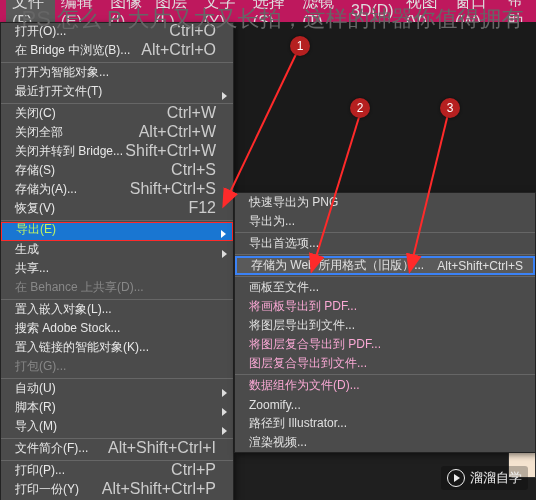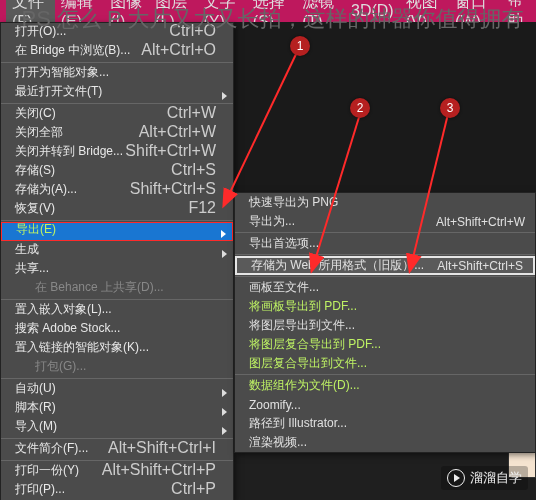--- a/index.html
+++ b/index.html
@@ -52,21 +52,21 @@
   .dropdown .row {
     display: flex;
     justify-content: space-between;
     align-items: flex-end;
     padding: 2px 17px 2px 14px;
     height: 19px;
     color: #e8e8e8;
     position: relative;
   }
   .dropdown .row .sc { color: #ccc; font-size: 16px; }
-  .dropdown .row.disabled { color: #888; margin-left: 20px; }
+  .dropdown .row.disabled { color: #888; }
   .dropdown .row.highlight {
     background: #1976d2;
     color: #bef264;
     border: 1px solid #ff2a2a;
     outline: 1px solid #ff2a2a;
     outline-offset: -1px;
   }
   .dropdown .sep {
     height: 1px;
     background: #666;
@@ -88,24 +88,24 @@
     top: 192px;
     width: 302px;
     background: #4b4b4b;
     border: 1px solid #222;
     z-index: 15;
     box-shadow: 2px 2px 6px rgba(0,0,0,0.5);
   }
   .submenu .row { height: 19px; padding: 2px 10px 2px 14px; display:flex; justify-content:space-between; align-items:center; }
   .submenu .row.highlight2 {
     background: #5a5a5a;
-    border: 2px solid #e5e5e5;
+    border: 2px solid #3b82f6;
   }
   .submenu .sep { height:1px; background:#666; margin:1px 0;}
-  .submenu .row.disabled { color:#bef264; }
+  .submenu .row.disabled { color:#f9a8d4; }
 
   .canvas-area {
     position: absolute;
     left: 234px; top: 22px; right:0;
     height: 178px;
     background: #1a1a1a;
   }
 
   .marker {
     position: absolute;
@@ -256,35 +256,34 @@
       <span>导入(M)</span>
       <span class="arrow"></span>
     </div>
     <div class="sep"></div>
     <div class="row">
       <span>文件简介(F)...</span>
       <span class="sc">Alt+Shift+Ctrl+I</span>
     </div>
     <div class="sep"></div>
     <div class="row">
+      <span>打印(P)...</span>
+      <span class="sc">Ctrl+P</span>
+    </div>
+    <div class="row">
       <span>打印一份(Y)</span>
       <span class="sc">Alt+Shift+Ctrl+P</span>
     </div>
-    <div class="row">
-      <span>打印(P)...</span>
-      <span class="sc">Ctrl+P</span>
-    </div>
   </div>
 <div class="submenu" id="export-submenu">
     <div class="row">
       <span>快速导出为 PNG</span>
     </div>
     <div class="row">
       <span>导出为...</span>
-      <span class="sc">Alt+Shift+Ctrl+W</span>
     </div>
     <div class="sep"></div>
     <div class="row">
       <span>导出首选项...</span>
     </div>
     <div class="sep"></div>
     <div class="row highlight2">
       <span>存储为 Web 所用格式（旧版）...</span>
       <span class="sc">Alt+Shift+Ctrl+S</span>
     </div>

